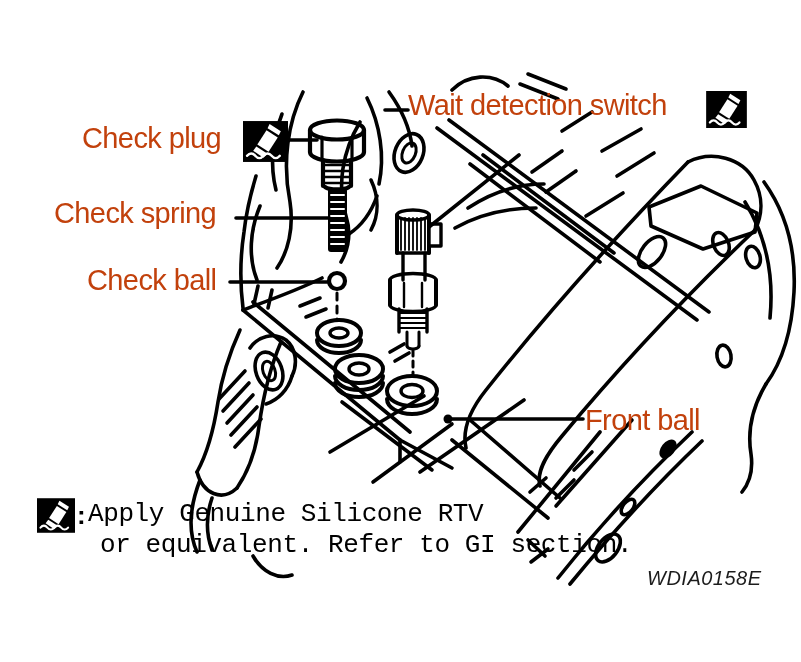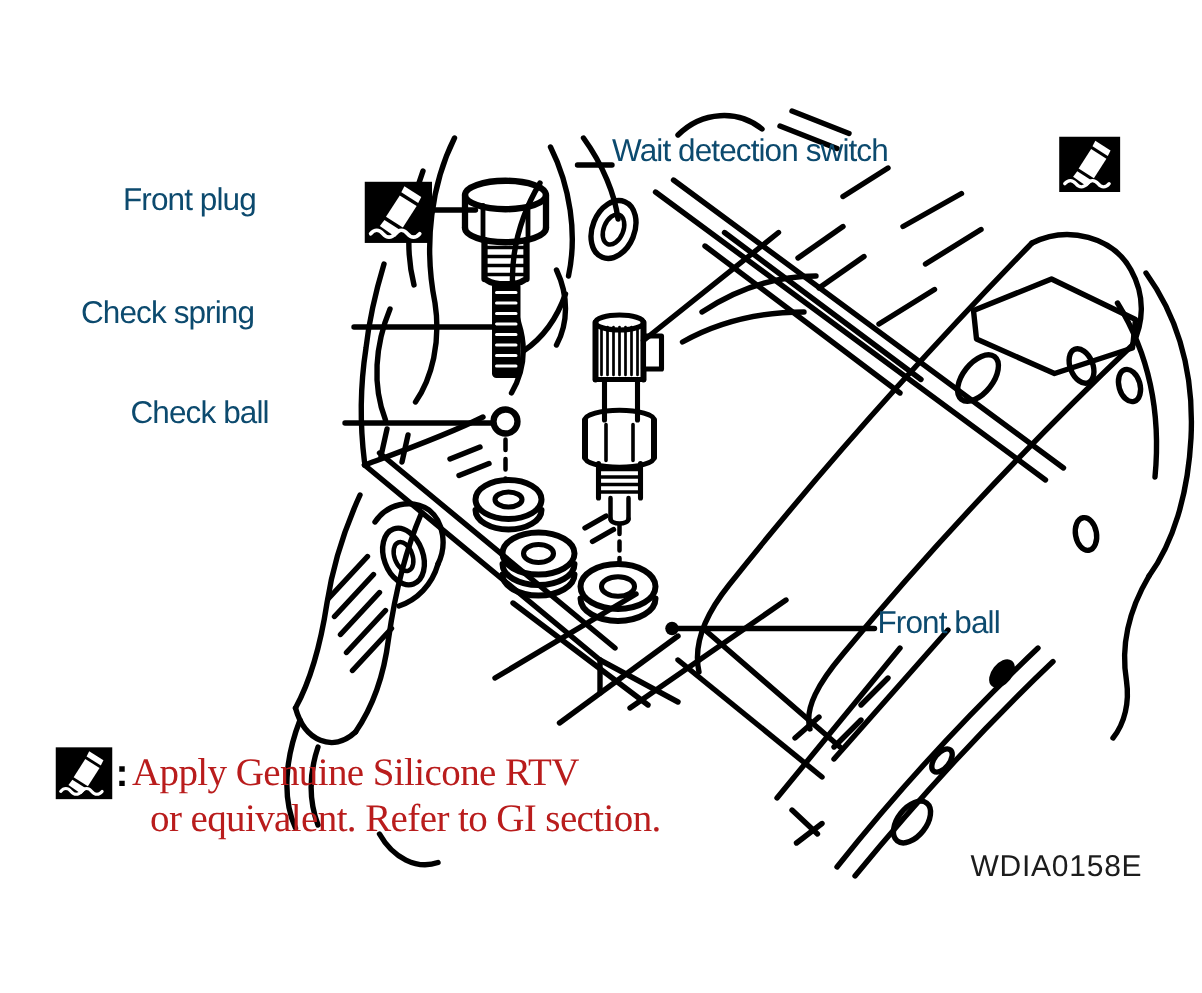--- a/index.html
+++ b/index.html
@@ -7,48 +7,49 @@
     position:relative;
     width:801px;height:662px;
     background:#ffffff;
     overflow:hidden;
     font-family:"Liberation Sans", sans-serif;
   }
   .art{position:absolute;left:0;top:0;}
   .lbl{
     position:absolute;
     font-family:"Liberation Sans", sans-serif;
-    font-size:21px;
+    font-size:29px;
     line-height:1.05;
-    color:#0c4a6e;
+    color:#c2410c;
     white-space:nowrap;
     letter-spacing:-0.6px;
   }
   .note-txt{
     position:absolute;
-    font-family:Liberation Serif, serif;
+    font-family:Liberation Mono, monospace;
     font-size:26px;
     line-height:1.05;
-    color:#b91c1c;
+    color:#000000;
     white-space:nowrap;
     letter-spacing:-0.4px;
   }
   .colon{
     position:absolute;
     font-family:"Liberation Sans", sans-serif;
     font-size:26px;
     font-weight:bold;
     color:#000;
   }
   .figcode{
     position:absolute;
     font-family:"Liberation Sans", sans-serif;
     font-size:20px;
     color:#1c1c1c;
     letter-spacing:0.5px;
+    font-style:italic;
   }
 </style>
 </head>
 <body>
 
 <div class="stage">
 
   <svg class="art" width="801" height="662" viewBox="0 0 801 662" fill="none" stroke="#000" stroke-linecap="round" stroke-linejoin="round">
 
     <defs>
@@ -226,21 +227,21 @@
       <path d="M429,227 L519,155"></path>
       <path d="M448,419 L583,419"></path>
       <circle cx="448" cy="419" r="4.5" fill="#000" stroke="none"></circle>
     </g>
 
     <use href="#sealant" x="243" y="121" width="45" height="41"></use>
     <use href="#sealant" x="706" y="91" width="41" height="37"></use>
     <use href="#sealant" x="37" y="497" width="38" height="37"></use>
   </svg>
 
-  <div class="lbl" style="left:82px;top:123px">Front plug</div>
+  <div class="lbl" style="left:82px;top:123px">Check plug</div>
   <div class="lbl" style="left:54px;top:198px">Check spring</div>
   <div class="lbl" style="left:87px;top:265px">Check ball</div>
   <div class="lbl" style="left:408px;top:90px">Wait detection switch</div>
   <div class="lbl" style="left:585px;top:405px">Front ball</div>
 
   <div>
     <div class="colon" style="left:77px;top:500px">:</div>
     <div class="note-txt" style="left:88px;top:501px">Apply Genuine Silicone RTV</div>
     <div class="note-txt" style="left:100px;top:532px">or equivalent. Refer to GI section.</div>
   </div>

